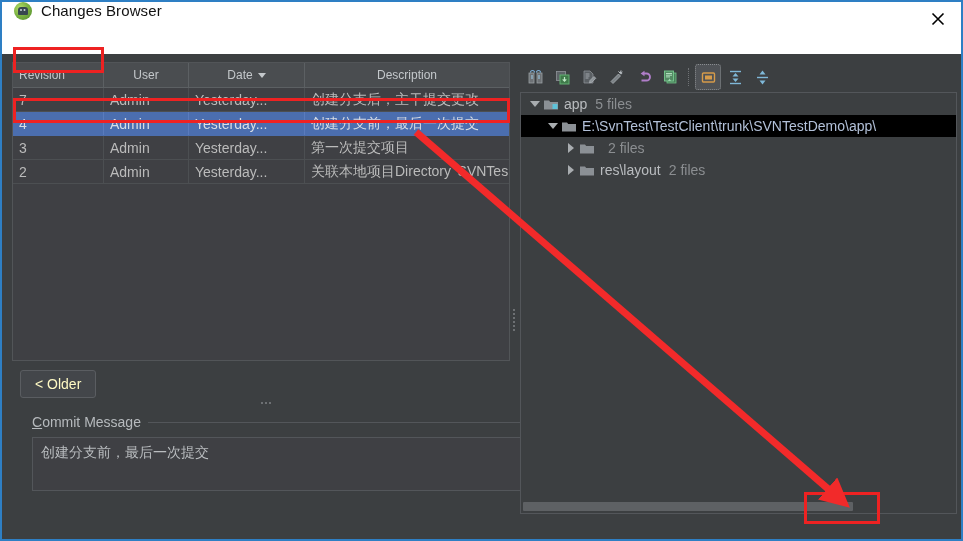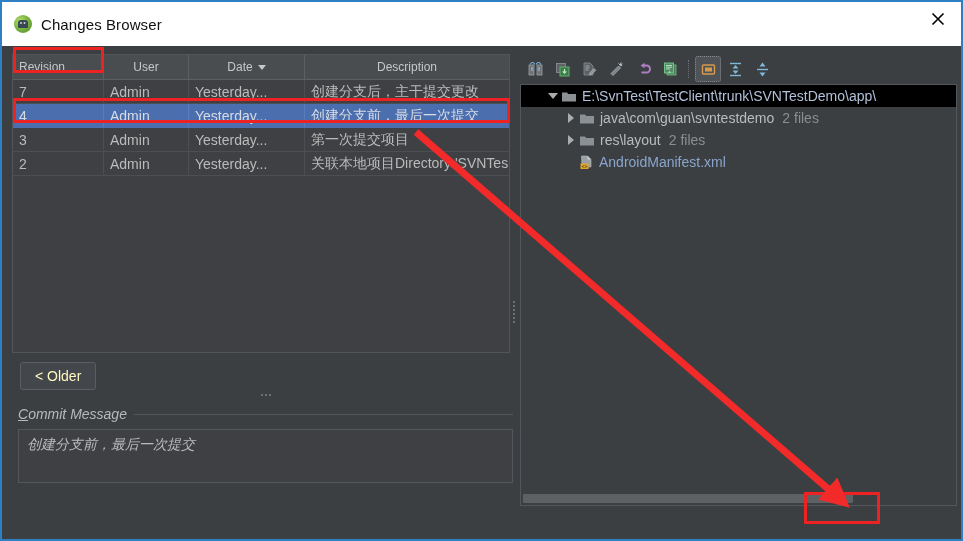--- a/index.html
+++ b/index.html
@@ -20,24 +20,23 @@
     width: 963px; height: 541px;
     background: #3c3f41;
     border: 2px solid #2e7fc4;
     box-sizing: border-box;
     display: flex;
     flex-direction: column;
   }
 
   
   .titlebar {
-    height: 44px;
+    height: 52px;
     background: #ffffff;
     display: flex;
-    align-items: center;
     flex: 0 0 auto;
     position: relative;
   }
   .title-icon {
     width: 18px; height: 18px;
     margin-left: 12px; margin-right: 9px;
     border-radius: 50%;
     background: radial-gradient(circle at 35% 35%, #b6e06a 0%, #7cb342 45%, #4f8a2b 100%);
     position: relative;
     flex: 0 0 auto;
@@ -179,23 +178,22 @@
   }
   .h-splitter i {
     width: 2px; height: 2px;
     background: #6d7073;
     display: block;
   }
 
   
   .commit-group {
     position: absolute;
-    left: 6px; top: 352px;
+    left: 20px; top: 352px;
     width: 495px;
-    font-style: italic;
   }
   .cm-legend-row {
     display: flex;
     align-items: center;
     gap: 7px;
   }
   .cm-legend {
     font-size: 14px;
     color: #b6babd;
     white-space: nowrap;
@@ -549,64 +547,63 @@
           <svg width="17" height="17" viewBox="0 0 17 17">
             <path d="M3 8.5h11" stroke="#7fb8d8" stroke-width="1.4"></path>
             <path d="M8.5 1.5 L5.5 5.5 L11.5 5.5 z" fill="#7fb8d8"></path>
             <path d="M8.5 15.5 L5.5 11.5 L11.5 11.5 z" fill="#7fb8d8"></path>
           </svg>
         </div>
       </div>
 
       <div class="tree-wrap">
 
+        <div class="tree-row" style="padding-left:6px;">
+          <span class="tw down"></span>
+          <span class="folder-ico">
+            <svg width="16" height="14" viewBox="0 0 16 14">
+              <path d="M1 3.5h5l1.2 1.6H15V12.5H1z" fill="#8b9095"></path>
+              <rect x="9.5" y="7" width="5" height="5" fill="#5fc3d9"></rect>
+            </svg>
+          </span>
+          <span class="node-text">app</span>
+          <span class="node-count">5 files</span>
+        </div>
 
         <div class="tree-row selected" style="padding-left:24px;">
           <span class="tw down"></span>
           <span class="folder-ico">
             <svg width="16" height="14" viewBox="0 0 16 14">
               <path d="M1 3.5h5l1.2 1.6H15V12.5H1z" fill="#8b9095"></path>
             </svg>
           </span>
           <span class="node-text blue">E:\SvnTest\TestClient\trunk\SVNTestDemo\app\</span>
         </div>
 
         <div class="tree-row" style="padding-left:42px;">
           <span class="tw right"></span>
           <span class="folder-ico">
             <svg width="16" height="14" viewBox="0 0 16 14">
               <path d="M1 3.5h5l1.2 1.6H15V12.5H1z" fill="#8b9095"></path>
             </svg>
           </span>
-          <span class="node-text">java\com\guan\svntestdemo</span>
           <span class="node-count">2 files</span>
         </div>
 
         <div class="tree-row" style="padding-left:42px;">
           <span class="tw right"></span>
           <span class="folder-ico">
             <svg width="16" height="14" viewBox="0 0 16 14">
               <path d="M1 3.5h5l1.2 1.6H15V12.5H1z" fill="#8b9095"></path>
             </svg>
           </span>
           <span class="node-text">res\layout</span>
           <span class="node-count">2 files</span>
         </div>
 
-        <div class="tree-row" style="padding-left:58px;">
-          <span class="xml-ico">
-            <svg width="15" height="15" viewBox="0 0 15 15">
-              <path d="M2.5 1h6l3.5 3.5V12h-9z" fill="#9aa0a4" stroke="#b8bec2" stroke-width="0.6"></path>
-              <path d="M8.5 1v3.5H12" fill="#c8ced2"></path>
-              <rect x="1.5" y="8.5" width="8" height="5.5" fill="#e0a52e"></rect>
-              <text x="5.5" y="12.9" font-size="5" fill="#3a2c08" text-anchor="middle" font-family="monospace">&lt;&gt;</text>
-            </svg>
-          </span>
-          <span class="node-text blue">AndroidManifest.xml</span>
-        </div>
 
         <div class="tree-hscroll">
           <div class="thumb"></div>
         </div>
       </div>
     </div>
 
     <div class="ok-btn">OK</div>
     <div class="close-btn">Close</div>
 

